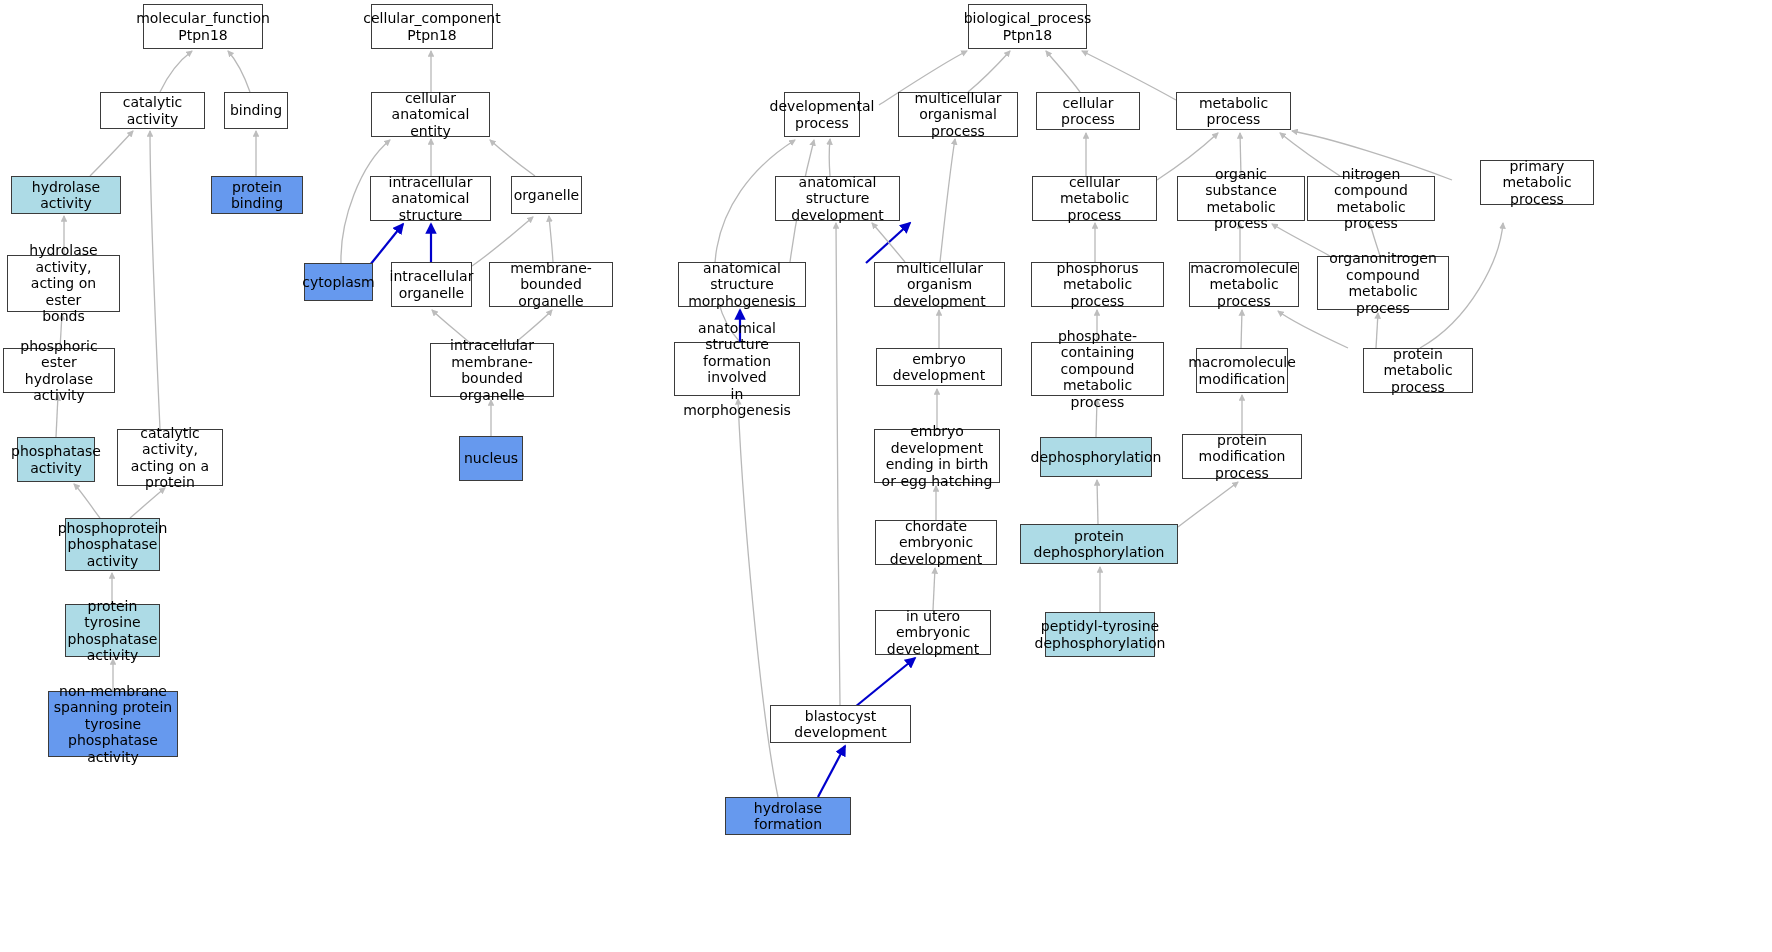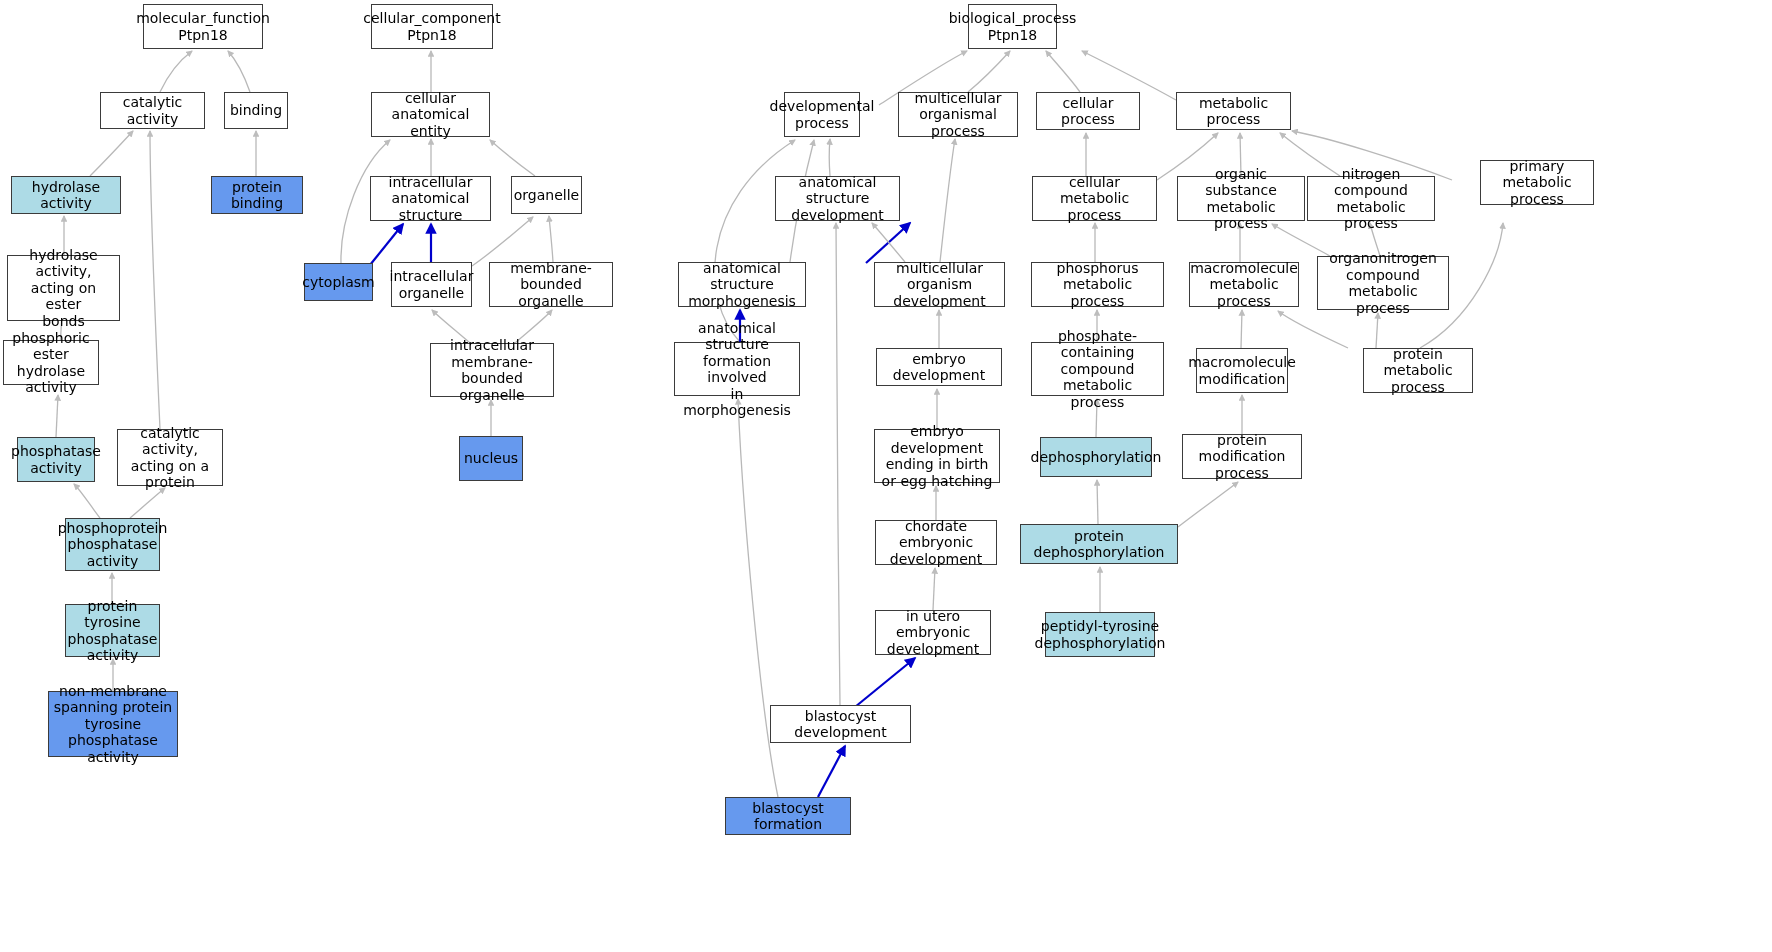--- a/index.html
+++ b/index.html
@@ -120,24 +120,24 @@
         <path d="M 1100 612 L 1100 567" fill="none" stroke="#b8b8b8" stroke-width="1.3" marker-end="url(#arrow-gray)"></path>
       </g>
   </svg>
   <div id="node-layer">
       <div class="node white" style="left: 143px; top: 4px; width: 120px; height: 45px;">molecular_function
 Ptpn18</div>
       <div class="node white" style="left: 100px; top: 92px; width: 105px; height: 37px;">catalytic activity</div>
       <div class="node white" style="left: 224px; top: 92px; width: 64px; height: 37px;">binding</div>
       <div class="node lightblue" style="left: 11px; top: 176px; width: 110px; height: 38px;">hydrolase activity</div>
       <div class="node blue" style="left: 211px; top: 176px; width: 92px; height: 38px;">protein binding</div>
-      <div class="node white" style="left: 7px; top: 255px; width: 113px; height: 66px;">hydrolase activity,
+      <div class="node white" style="left: 7px; top: 255px; width: 113px; height: 57px;">hydrolase activity,
 acting on ester
 bonds</div>
-      <div class="node white" style="left: 3px; top: 340px; width: 96px; height: 45px;">phosphoric ester
+      <div class="node white" style="left: 3px; top: 348px; width: 112px; height: 45px;">phosphoric ester
 hydrolase activity</div>
       <div class="node lightblue" style="left: 17px; top: 437px; width: 78px; height: 45px;">phosphatase
 activity</div>
       <div class="node white" style="left: 117px; top: 429px; width: 106px; height: 57px;">catalytic activity,
 acting on a
 protein</div>
       <div class="node lightblue" style="left: 65px; top: 518px; width: 95px; height: 53px;">phosphoprotein
 phosphatase
 activity</div>
       <div class="node lightblue" style="left: 65px; top: 604px; width: 95px; height: 53px;">protein tyrosine
@@ -156,21 +156,21 @@
       <div class="node white" style="left: 511px; top: 176px; width: 71px; height: 38px;">organelle</div>
       <div class="node blue" style="left: 304px; top: 263px; width: 69px; height: 38px;">cytoplasm</div>
       <div class="node white" style="left: 391px; top: 262px; width: 81px; height: 45px;">intracellular
 organelle</div>
       <div class="node white" style="left: 489px; top: 262px; width: 124px; height: 45px;">membrane-bounded
 organelle</div>
       <div class="node white" style="left: 430px; top: 343px; width: 124px; height: 54px;">intracellular
 membrane-bounded
 organelle</div>
       <div class="node blue" style="left: 459px; top: 436px; width: 64px; height: 45px;">nucleus</div>
-      <div class="node white" style="left: 968px; top: 4px; width: 89px; height: 45px;">biological_process
+      <div class="node white" style="left: 968px; top: 4px; width: 119px; height: 45px;">biological_process
 Ptpn18</div>
       <div class="node white" style="left: 784px; top: 92px; width: 76px; height: 45px; text-align: center;">developmental
 process</div>
       <div class="node white" style="left: 898px; top: 92px; width: 120px; height: 45px;">multicellular
 organismal process</div>
       <div class="node white" style="left: 1036px; top: 92px; width: 104px; height: 38px;">cellular process</div>
       <div class="node white" style="left: 1176px; top: 92px; width: 115px; height: 38px;">metabolic process</div>
       <div class="node white" style="left: 775px; top: 176px; width: 125px; height: 45px;">anatomical structure
 development</div>
       <div class="node white" style="left: 1032px; top: 176px; width: 125px; height: 45px;">cellular metabolic
@@ -210,15 +210,15 @@
       <div class="node white" style="left: 1182px; top: 434px; width: 120px; height: 45px;">protein modification
 process</div>
       <div class="node white" style="left: 875px; top: 520px; width: 122px; height: 45px;">chordate embryonic
 development</div>
       <div class="node lightblue" style="left: 1020px; top: 524px; width: 158px; height: 40px;">protein dephosphorylation</div>
       <div class="node white" style="left: 875px; top: 610px; width: 116px; height: 45px;">in utero embryonic
 development</div>
       <div class="node lightblue" style="left: 1045px; top: 612px; width: 110px; height: 45px;">peptidyl-tyrosine
 dephosphorylation</div>
       <div class="node white" style="left: 770px; top: 705px; width: 141px; height: 38px;">blastocyst development</div>
-      <div class="node blue" style="left: 725px; top: 797px; width: 126px; height: 38px;">blastocyst formation</div>
+      <div class="node blue" style="left: 725px; top: 797px; width: 126px; height: 38px;">hydrolase formation</div>
     </div>
 </div>
 
 </body></html>

